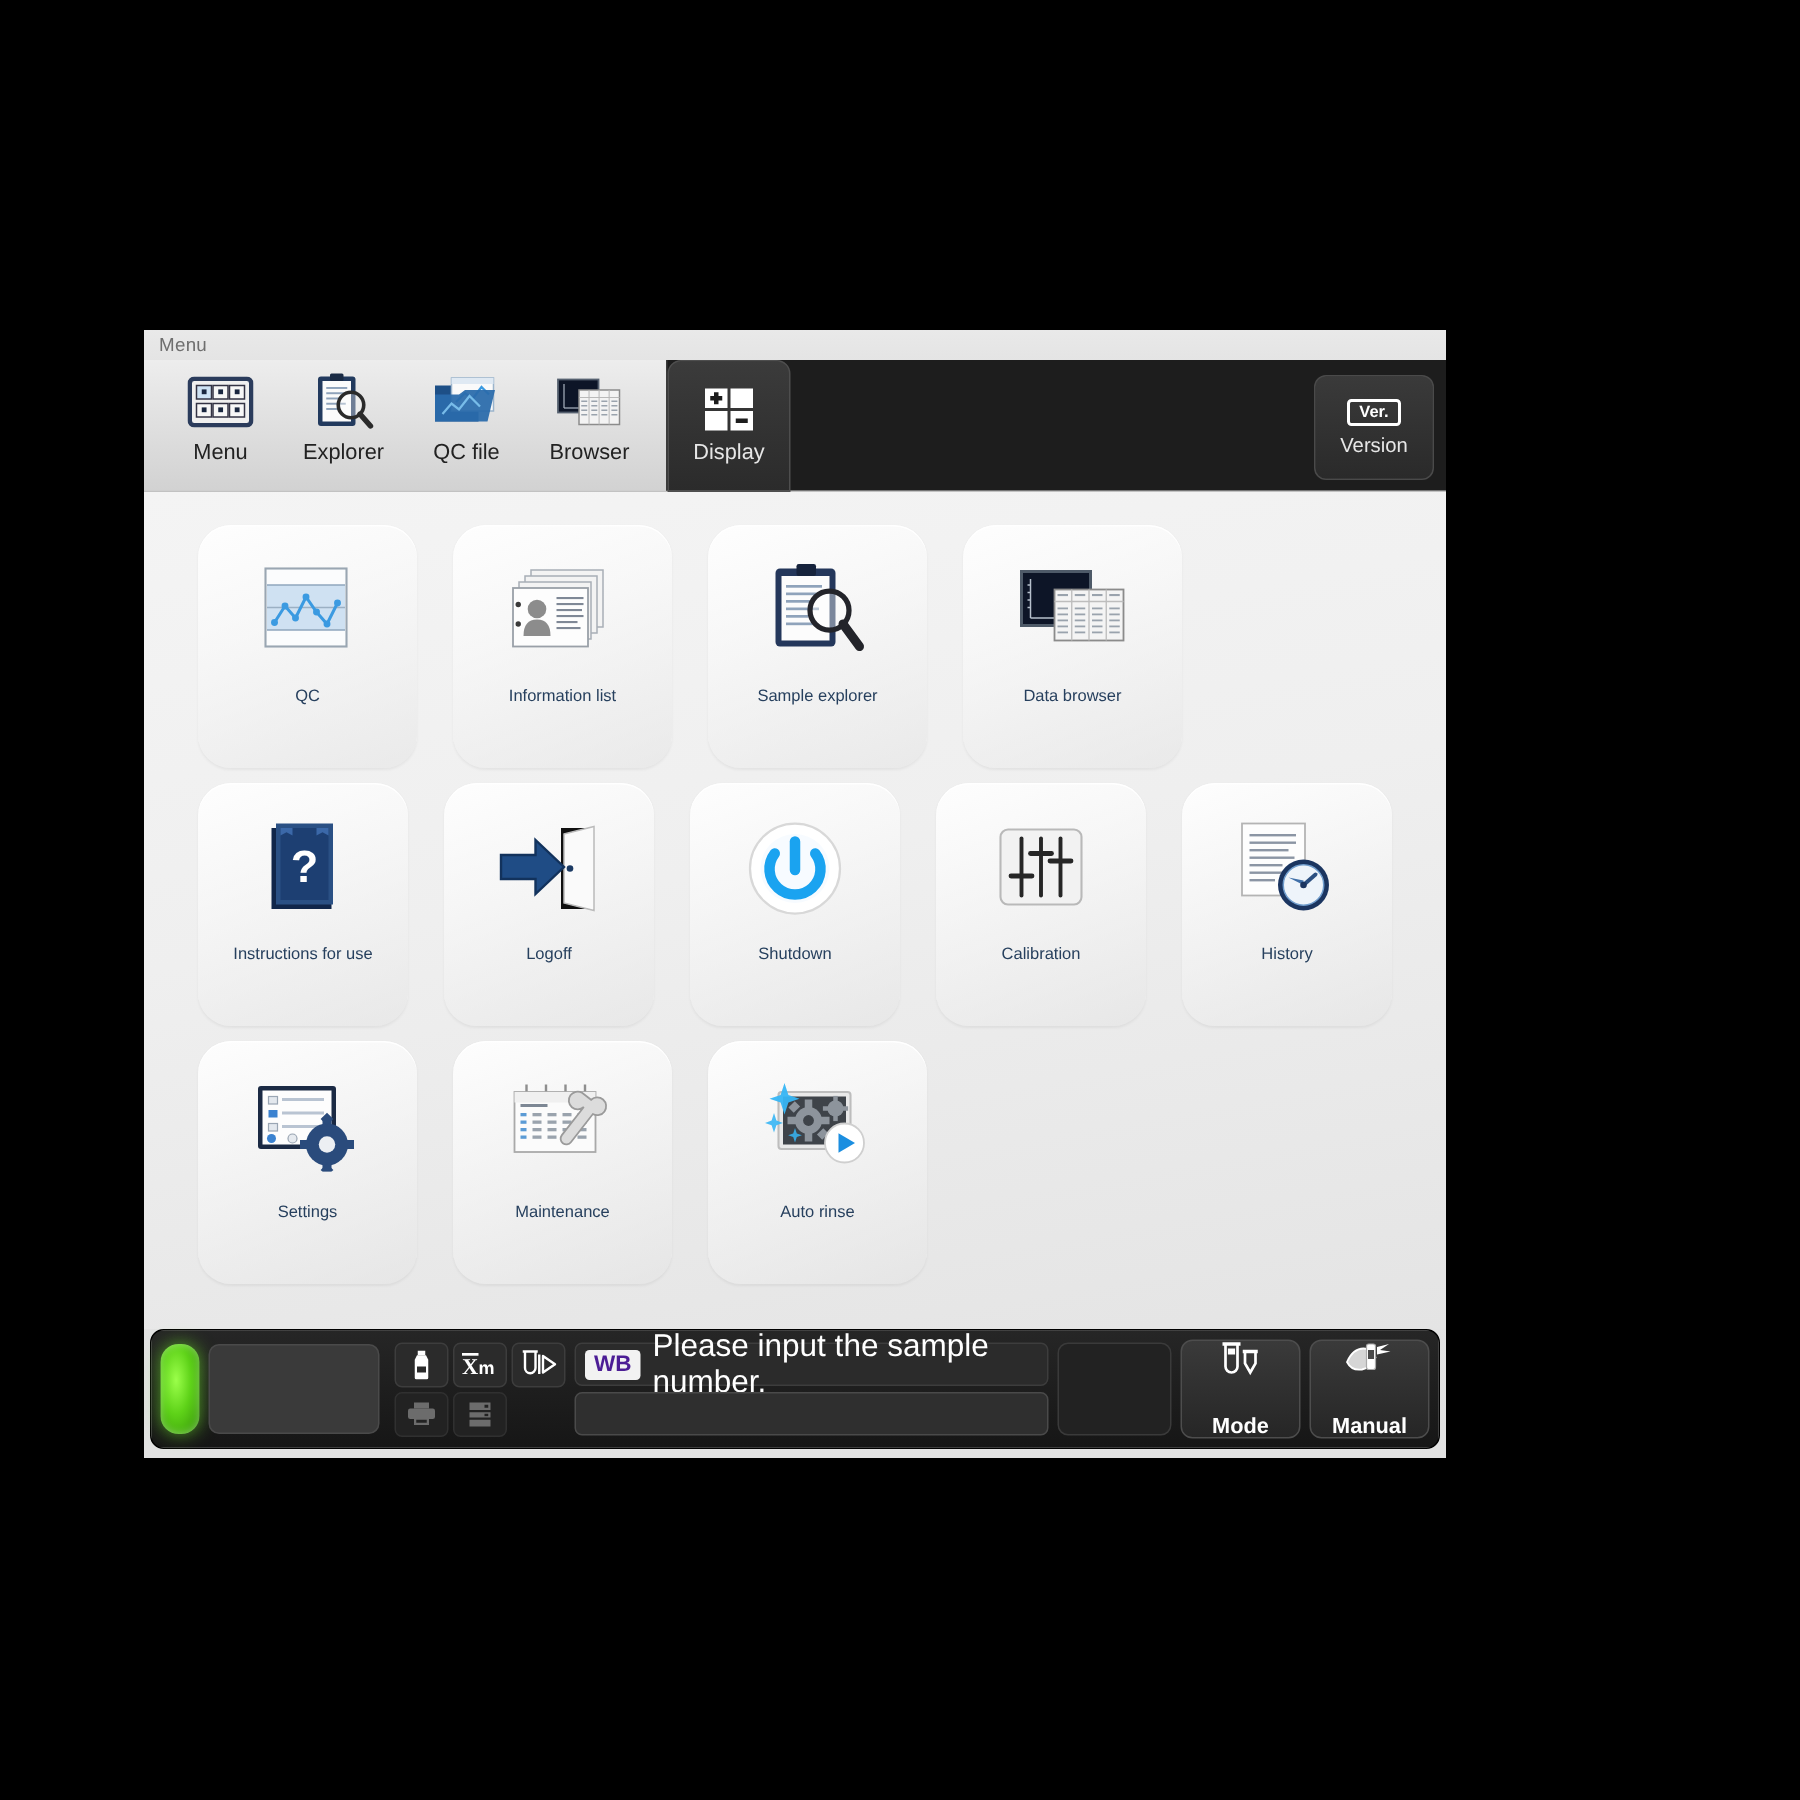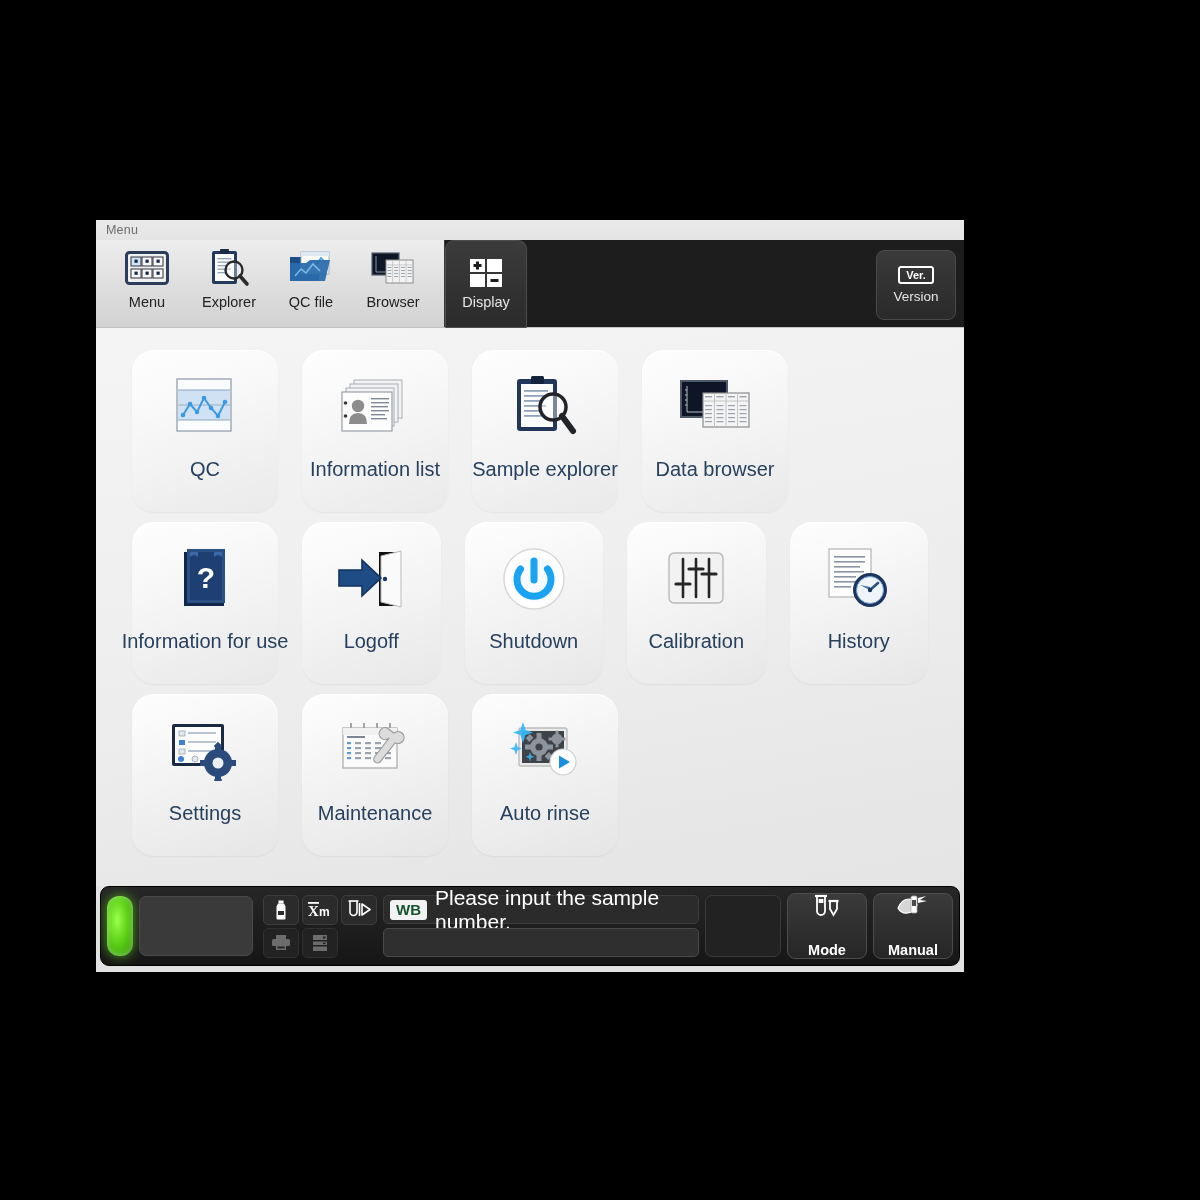--- a/index.html
+++ b/index.html
@@ -105,21 +105,21 @@
     align-items: center; justify-content: flex-start;
     padding-top: 18px;
     cursor: pointer;
   }
   .tile-ico {
     width: 78px; height: 78px;
     display: flex; align-items: center; justify-content: center;
   }
   .tile-lbl {
     margin-top: 12px;
-    font-size: 20px; color: #27405e;
+    font-size: 11px; color: #27405e;
     text-align: right; white-space: nowrap;
   }
 
   
   .statusbar {
     height: 80px;
     margin: 0 4px 6px 4px;
     background: linear-gradient(180deg,#262626 0%,#161616 100%);
     border: 1px solid #000;
     border-radius: 9px;
@@ -156,21 +156,21 @@
   }
   .sb-ico.dim { background:#222; border-color:#303030; color:#6c6c6c; }
   .sb-ico.empty { background: transparent; border: none; }
   .msg-col { flex: 1; display: flex; flex-direction: column; gap: 4px; height: 62px; }
   .msg-line {
     height: 29px;
     background: #2b2b2b; border: 1px solid #3d3d3d; border-radius: 5px;
     display: flex; align-items: center; padding-left: 6px; gap: 8px;
   }
   .wb-badge {
-    background: #f2f2f2; color: #14532d;
+    background: #f2f2f2; color: #4c1d95;
     font-weight: bold; font-size: 15px;
     padding: 1px 6px; border-radius: 3px; line-height: 1.2;
   }
   .msg-text { color: #fff; font-size: 21px; }
   .sample-input {
     height: 29px;
     background: #2f2f2f; border: 1px solid #4a4a4a; border-radius: 5px;
     color: #fff; font-size: 14px; padding-left: 8px;
     display: flex; align-items: center;
     cursor: text;
@@ -456,21 +456,21 @@
           <svg width="58" height="66" viewBox="0 0 58 66">
             <path d="M8 6 h40 v54 h-40 Z" fill="#10264a"></path>
             <path d="M11 3 h38 v54 h-38 Z" fill="#2a5084"></path>
             <path d="M11 3 h38 v54 h-38 Z" fill="url(#bk)" opacity=".0"></path>
             <rect x="14" y="6" width="32" height="48" fill="#1d3f72"></rect>
             <path d="M14 6 h8 v5 l-4 -2.2 l-4 2.2 Z" fill="#3b68a8"></path>
             <path d="M46 6 h-8 v5 l4 -2.2 l4 2.2 Z" fill="#3b68a8"></path>
             <text x="30" y="42" font-family="Liberation Sans, sans-serif" font-size="30" font-weight="bold" fill="#ffffff" text-anchor="middle">?</text>
           </svg>
         </span>
-        <span class="tile-lbl">Information for use</span>
+        <span class="tile-lbl">Instructions for use</span>
       </div>
 
       <div class="tile">
         <span class="tile-ico">
           <svg width="72" height="62" viewBox="0 0 72 62">
             <path d="M44 4 h18 v54 h-18 Z" fill="#101010"></path>
             <path d="M46 8 L66 3 V59 L46 54 Z" fill="#fafafa" stroke="#bbb" stroke-width="1"></path>
             <circle cx="50" cy="31" r="2.2" fill="#1b3a63"></circle>
             <path d="M4 22 H27 V12 L46 30 L27 48 V38 H4 Z" fill="#1f4c85" stroke="#12325c" stroke-width="1.6"></path>
           </svg>

